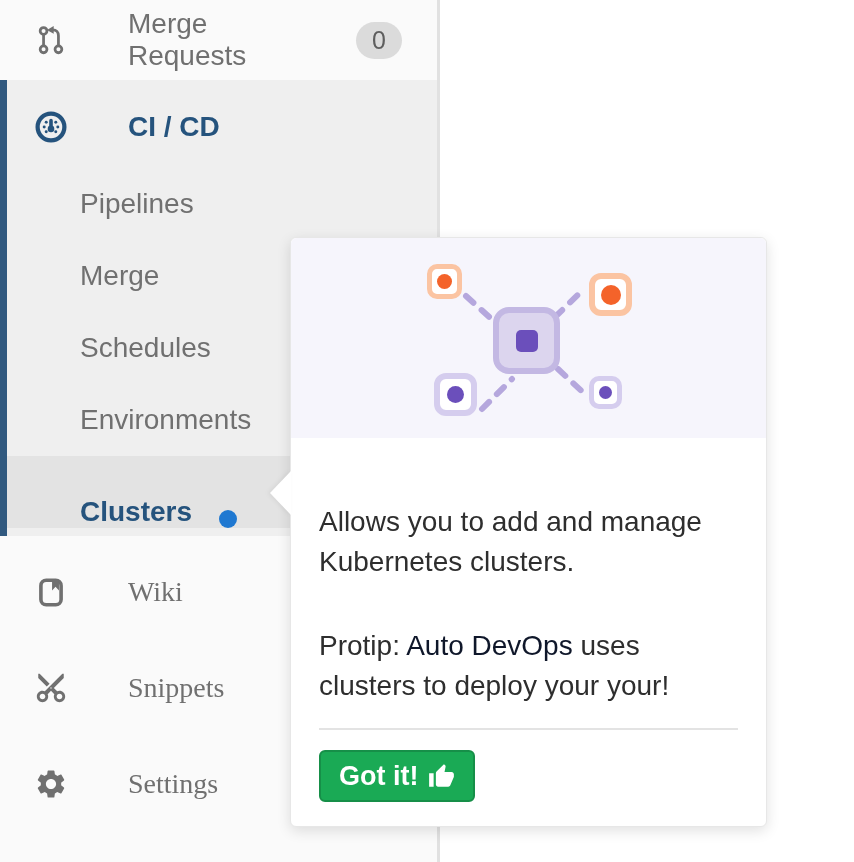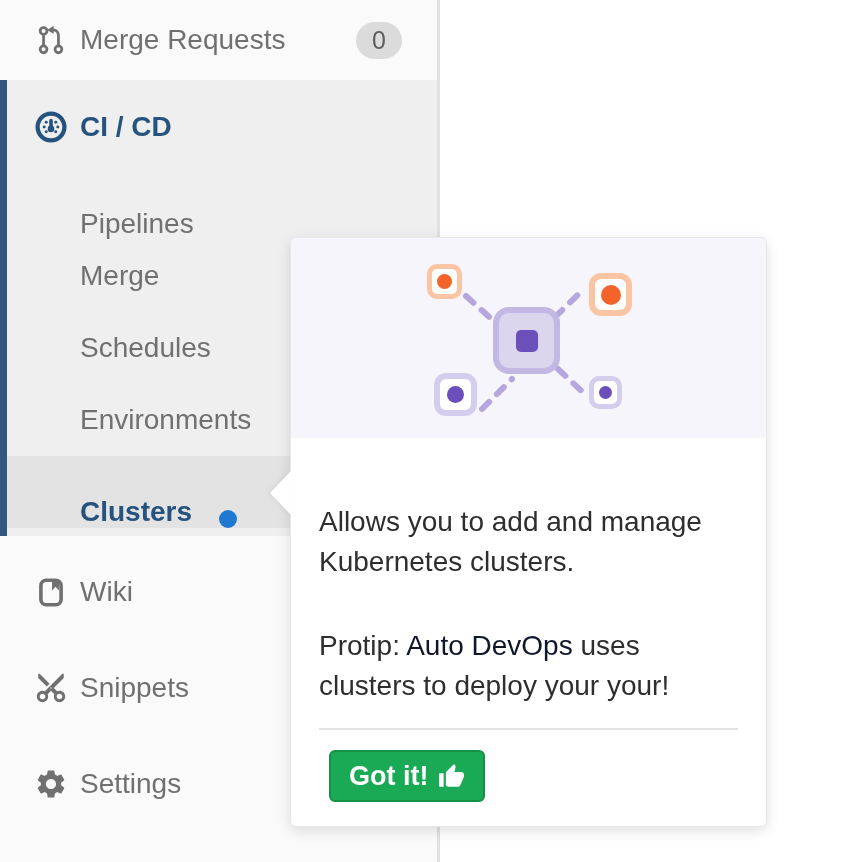--- a/index.html
+++ b/index.html
@@ -18,20 +18,21 @@
     background: #fafafa;
     border-right: 3px solid #e1e1e1;
   }
   .nav-row {
     display: flex; align-items: center;
     height: 80px;
     padding: 0 35px 0 34px;
     color: #707070;
     font-size: 28px;
     cursor: pointer;
+    gap: 48px;
   }
   .nav-row .nav-icon { width: 34px; height: 34px; margin-right: 12px; flex: 0 0 auto; display:flex; align-items:center; justify-content:center; }
   .nav-row .nav-icon svg { width: 34px; height: 34px; }
 
   .badge {
     margin-left: auto;
     min-width: 46px; height: 37px;
     padding: 0 12px;
     border-radius: 19px;
     background: #dbdbdb;
@@ -53,34 +54,34 @@
   }
   .cicd-header .nav-icon svg { width: 36px; height: 36px; }
   .sub-row {
     display: flex; align-items: center;
     height: 72px;
     padding-left: 73px;
     color: #707070;
     font-size: 28px;
     cursor: pointer;
   }
-  .sub-row.first { margin-top: 4px; align-items: flex-end; }
+  .sub-row.first { margin-top: 4px; }
   .sub-row.active {
     background: #e3e3e3;
     color: #25537d;
     font-weight: bold;
     align-items: flex-end;
   }
   .notify-dot {
     width: 18px; height: 18px;
     border-radius: 50%;
     background: #1f78d1;
     margin-left: 27px;
   }
-  .lower { margin-top: 16px; }
+  .lower { margin-top: 16px; font-family: Liberation Serif, serif; }
 
   
   .content {
     position: absolute; left: 440px; right: 0; top: 0; bottom: 0;
     background: #ffffff;
   }
 
   
   .popover {
     position: absolute;
@@ -150,21 +151,20 @@
     height: 52px;
     padding: 0 18px;
     background: #1aaa55;
     border: 2px solid #168f48;
     border-radius: 6px;
     color: #ffffff;
     font-family: "Liberation Sans", sans-serif;
     font-size: 27px;
     font-weight: bold;
     cursor: pointer;
-    margin-left: 10px;
   }
   .gotit-btn svg { width: 27px; height: 27px; }
 </style>
 </head>
 <body>
 
 <aside class="sidebar">
 
   <div class="nav-row">
     <span class="nav-icon">

